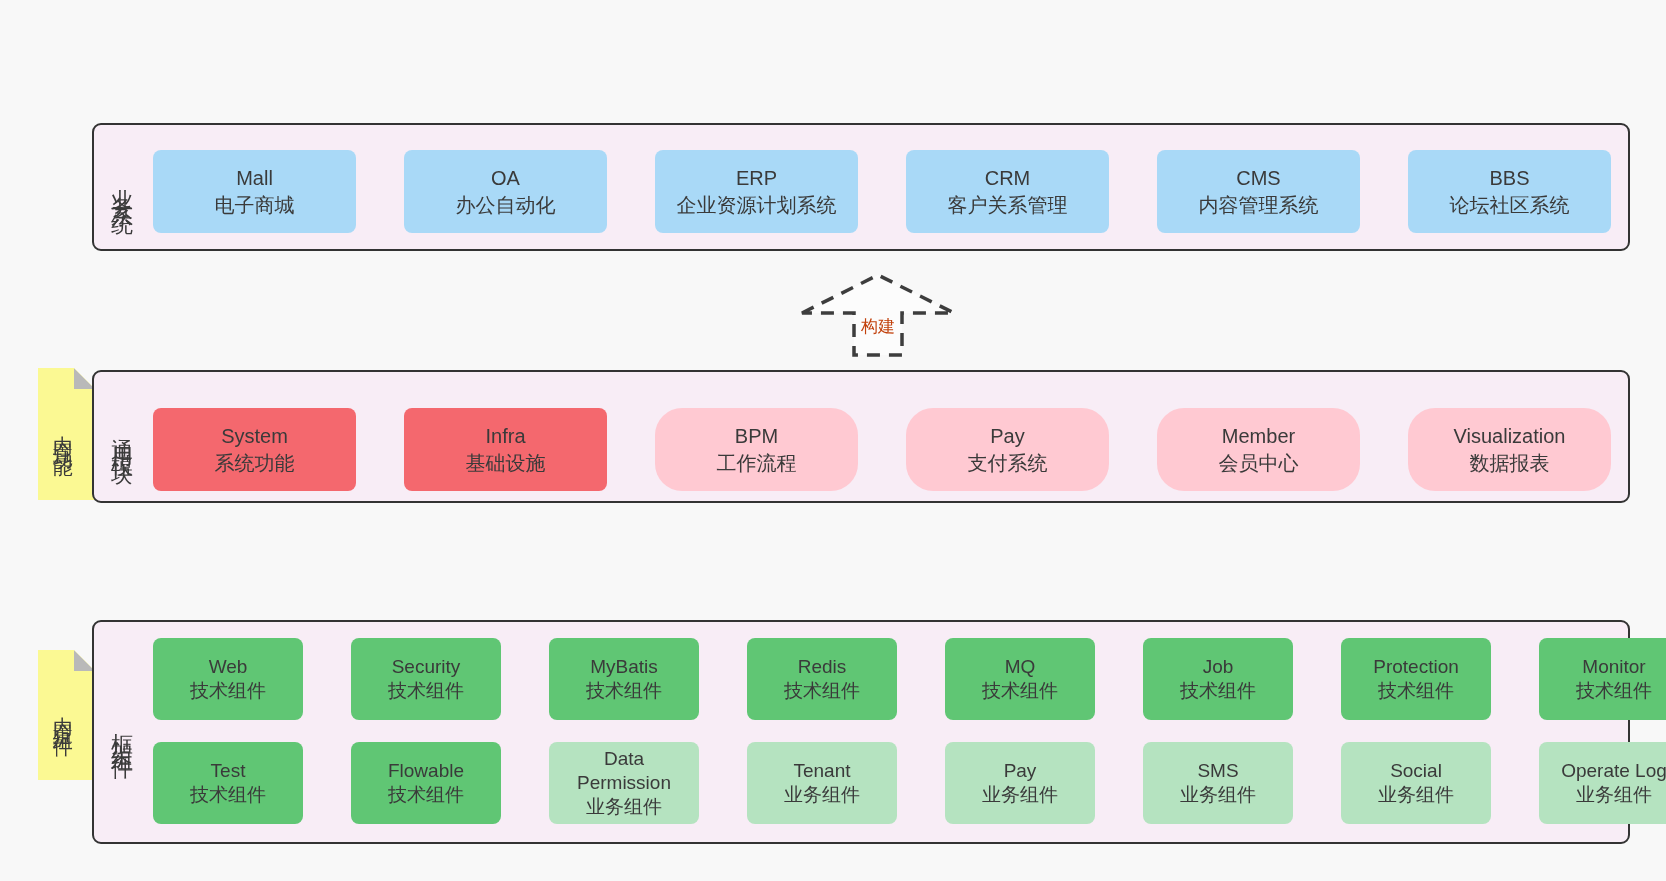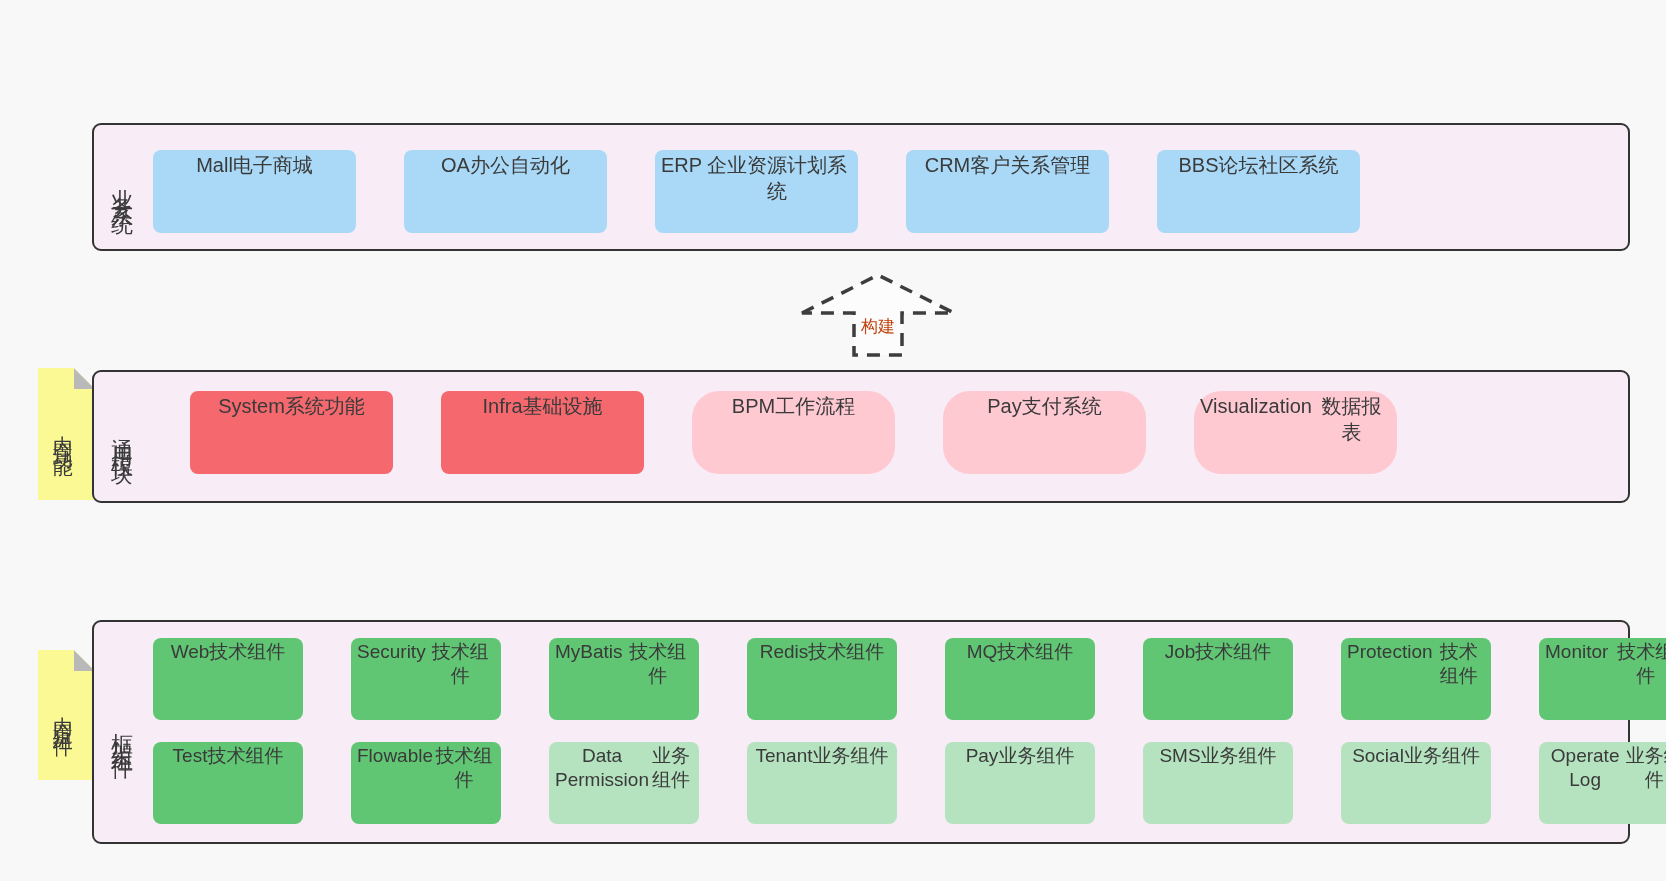--- a/index.html
+++ b/index.html
@@ -38,28 +38,28 @@
   #band-bottom { top:620px; height:224px; }
 
   .band-label {
     position:absolute; left:13px; top:50%; transform:translateY(-50%);
     writing-mode:vertical-rl; text-orientation:upright;
     font-size:22px; letter-spacing:8px; white-space:nowrap; color:#3a3a3a;
   }
 
   .row { position:absolute; left:59px; display:flex; gap:48px; }
   #row-top { top:25px; }
-  #row-mid { top:19px;margin-left:37px; }
+  #row-mid { top:36px; }
   #row-b1  { top:16px; }
   #row-b2  { top:120px; }
   #row-b1, #row-b2 { gap:48px; }
 
   .box {
     width:203px; height:83px; border-radius:8px; box-sizing:border-box;
-    display:flex; align-items:flex-start; justify-content:center;
+    display:flex; flex-direction:column; align-items:center; justify-content:center;
     text-align:center; font-size:20px; line-height:1.32; padding:2px 6px;
   }
   #row-b1 .box, #row-b2 .box { width:150px; height:82px; font-size:19px; line-height:1.28; }
   #row-b1 .box .title, #row-b2 .box .title { max-width:122px; }
 
   .box.blue       { background:#a9d9f7; }
   .box.red        { background:#f4686e; }
   .box.pink       { background:#ffc9d2;border-radius:27px; }
   .box.green      { background:#60c674; }
   .box.lightgreen { background:#b5e3c0; }
@@ -101,20 +101,24 @@
         </div>
         <div class="box blue">
           <div class="title">ERP</div>
           <div class="subtitle">企业资源计划系统</div>
         </div>
         <div class="box blue">
           <div class="title">CRM</div>
           <div class="subtitle">客户关系管理</div>
         </div>
         <div class="box blue">
+          <div class="title">CMS</div>
+          <div class="subtitle">内容管理系统</div>
+        </div>
+        <div class="box blue">
           <div class="title">BBS</div>
           <div class="subtitle">论坛社区系统</div>
         </div>
       </div>
   </section>
 
   <div class="arrow" id="arrow1">
     <svg width="160" height="92" viewBox="0 0 160 92">
       <polygon points="4,43 80,5 156,43 104,43 104,85 56,85 56,43" fill="#fcfcfc" stroke="#3d3d3d" stroke-width="3.5" stroke-dasharray="13 9"></polygon>
     </svg>
@@ -134,20 +138,24 @@
         </div>
         <div class="box pink">
           <div class="title">BPM</div>
           <div class="subtitle">工作流程</div>
         </div>
         <div class="box pink">
           <div class="title">Pay</div>
           <div class="subtitle">支付系统</div>
         </div>
         <div class="box pink">
+          <div class="title">Member</div>
+          <div class="subtitle">会员中心</div>
+        </div>
+        <div class="box pink">
           <div class="title">Visualization</div>
           <div class="subtitle">数据报表</div>
         </div>
       </div>
   </section>
 
 
   <section class="band" id="band-bottom">
     <div class="band-label">框架组件</div>
     <div class="row" id="row-b1">

